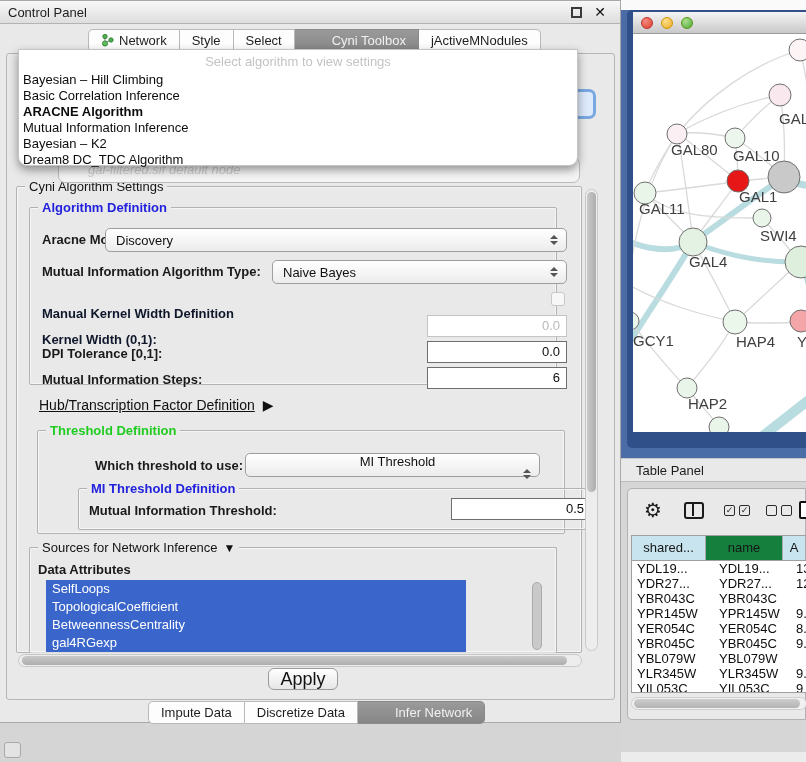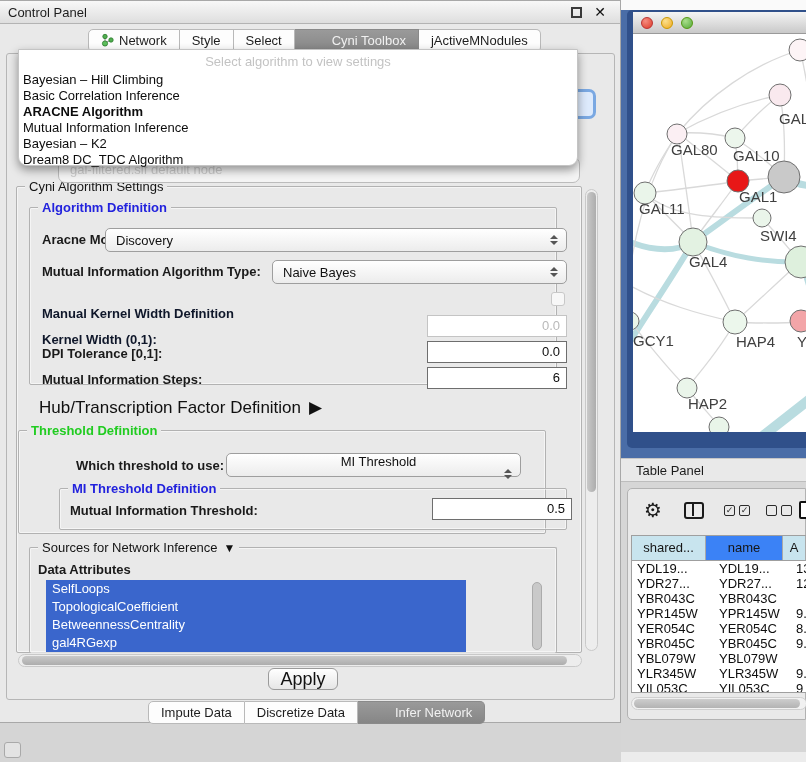--- a/index.html
+++ b/index.html
@@ -31,21 +31,21 @@
   
   .dd { position:absolute; left:18px; top:48px; width:560px; height:117px; background:#ffffff;
     border:1px solid #c4c4c4; border-radius:0 0 9px 9px; box-shadow:0 4px 10px rgba(0,0,0,.4);
     z-index:60; padding-top:2px; }
   .dd-prompt { height:20px; text-align:center; color:#c3c3c3; font-size:13px; line-height:20px; }
   .dd-item { height:16px; line-height:16px; font-size:13px; color:#0c0c0c; padding-left:4px; }
   .dd-item.bold { font-weight:bold; }
 
   .hidden-combo { position:absolute; left:58px; top:156px; width:522px; height:26px;
     border:1px solid #bcbcbc; border-radius:7px; background:#f4f4f4; z-index:40;
-    font-size:13px; color:#cccccc; line-height:24px; padding-left:11px; }
+    font-size:13px; color:#cccccc; line-height:24px; padding-left:29px;font-style:italic; }
   .focus-frag { position:absolute; left:568px; top:88px; width:28px; height:30px;
     border:3px solid #7aa8e2; border-radius:7px; background:#ddeafc; z-index:39; }
 
   
   .fs { position:absolute; border:1px solid #b2b2b2; border-radius:2px;
         box-shadow:inset 0 0 0 1px rgba(255,255,255,.55); }
   .legend { position:absolute; top:-8px; left:8px; background:#e9e9e9; padding:0 4px;
     font-size:13px; color:#141414; white-space:nowrap; }
   .legend.blue { color:#2222dd; font-weight:bold; }
   .legend.green { color:#21cc21; font-weight:bold; }
@@ -117,34 +117,34 @@
   .cb { position:absolute; top:12px; width:11px; height:11px; border:1.5px solid #2a2a2a;
     border-radius:2px; font-size:9px; line-height:9px; text-align:center; color:#2a2a2a; font-weight:bold; }
   .docicon { position:absolute; left:171px; top:8px; width:14px; height:18px; border:2px solid #111;
     border-radius:2px; background:#fff; }
   .tp-table { position:absolute; left:3px; top:46px; width:176px; height:158px; background:#fff;
     border:1px solid #9f9f9f; overflow:hidden; }
   .tp-head { display:flex; height:25px; border-bottom:1px solid #9f9f9f; }
   .th { font-size:13px; color:#161616; text-align:center; line-height:24px; border-right:1px solid #a9a9a9;
     overflow:hidden; white-space:nowrap; }
   .th.hl { background:#c8e4ee; }
-  .th.plainbg { background:#3b82f6; }
+  .th.plainbg { background:#15803d; }
   .tr { display:flex; height:15px; }
   .td { font-size:13px; color:#0e0e0e; line-height:15px; padding-left:5px; overflow:hidden; white-space:nowrap; }
   .tp-hscroll { position:absolute; left:3px; top:208px; width:176px; height:13px; background:#f1f1f1;
     border:1px solid #cfcfcf; border-radius:7px; }
   .tp-hthumb { position:absolute; left:2px; top:1px; width:166px; height:9px; border-radius:5px;
     background:linear-gradient(#cdcdcd,#b3b3b3); }
 
   .mini-btn { position:absolute; left:4px; top:742px; width:17px; height:16px; background:#e3e3e3;
     border:1px solid #a9a9a9; border-radius:3px; }
   .bottom-strip { position:absolute; left:621px; top:752px; width:185px; height:10px; background:#ececec; }
   .topstrip-left { position:absolute; left:0; top:0; width:621px; height:8px; background:#f2f2f2; }
 
-  .hub-row { position:absolute; font-size:17px; color:#101010; white-space:nowrap; }
+  .hub-row { position:absolute; font-size:14px; color:#101010; white-space:nowrap;text-decoration:underline; }
   .tri-right { display:inline-block; margin-left:8px; color:#111; }
   .tri-down { display:inline-block; margin-left:6px; color:#111; font-size:12px; }
 </style>
 </head>
 <body>
 
 <div class="stage">
 
   <div class="topstrip-left"></div>
 
@@ -233,21 +233,21 @@
         <div class="numin" style="left:397px; top:133px; width:140px;">0.0</div>
 
         <span class="lbl" style="left:12px; top:164px;">Mutual Information Steps:</span>
         <div class="numin" style="left:397px; top:159px; width:140px;">6</div>
       </div>
 
       <div class="hub-row" style="left:22px; top:210px;">
         <span>Hub/Transcription Factor Definition</span><span class="tri-right">▶</span>
       </div>
 
-      <div class="fs" style="left:1px; top:243px; width:528px; height:104px;">
+      <div class="fs" style="left:20px; top:243px; width:528px; height:104px;">
         <span class="legend green">Threshold Definition</span>
 
         <span class="lbl" style="left:57px; top:27px;">Which threshold to use:</span>
         <div class="combo" style="left:207px; top:22px; width:295px;flex-direction:column;">
           <span>MI Threshold</span>
           <span class="arrows">
               <i class="up"></i>
               <i class="dn"></i>
             </span>
         </div>

